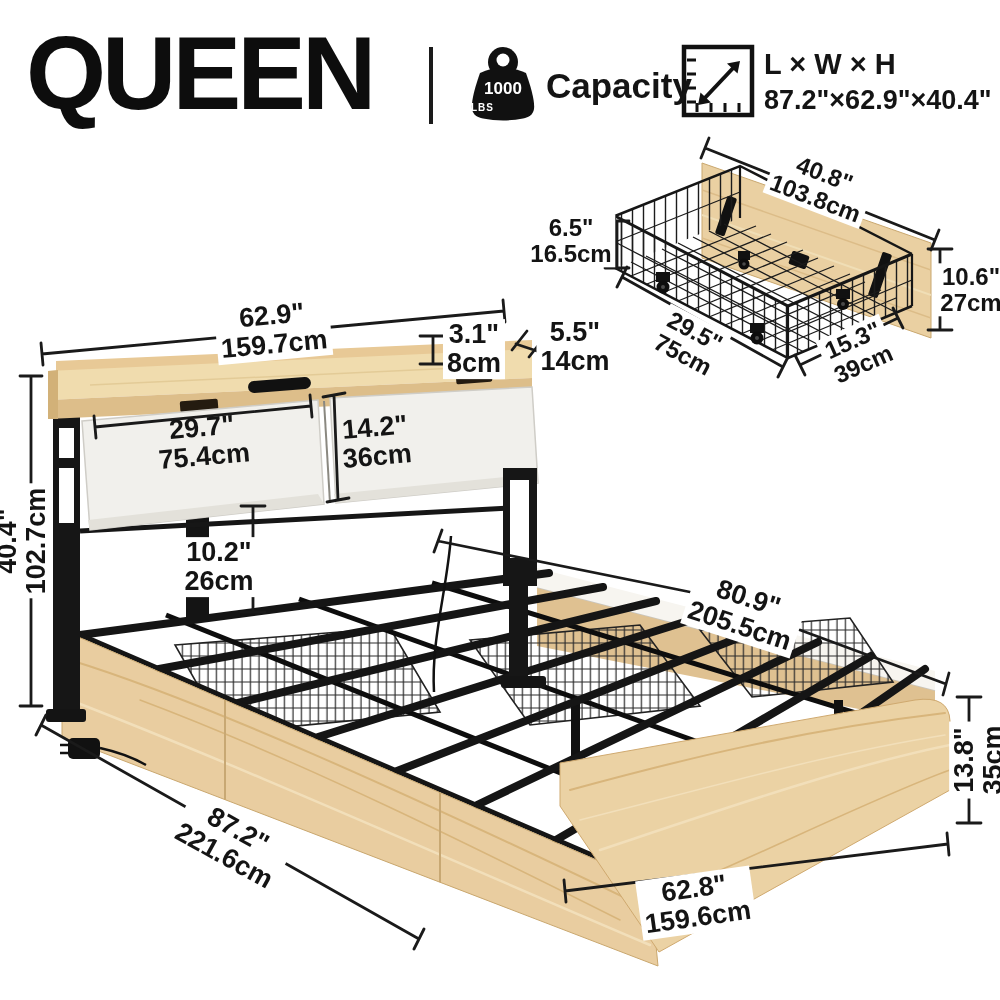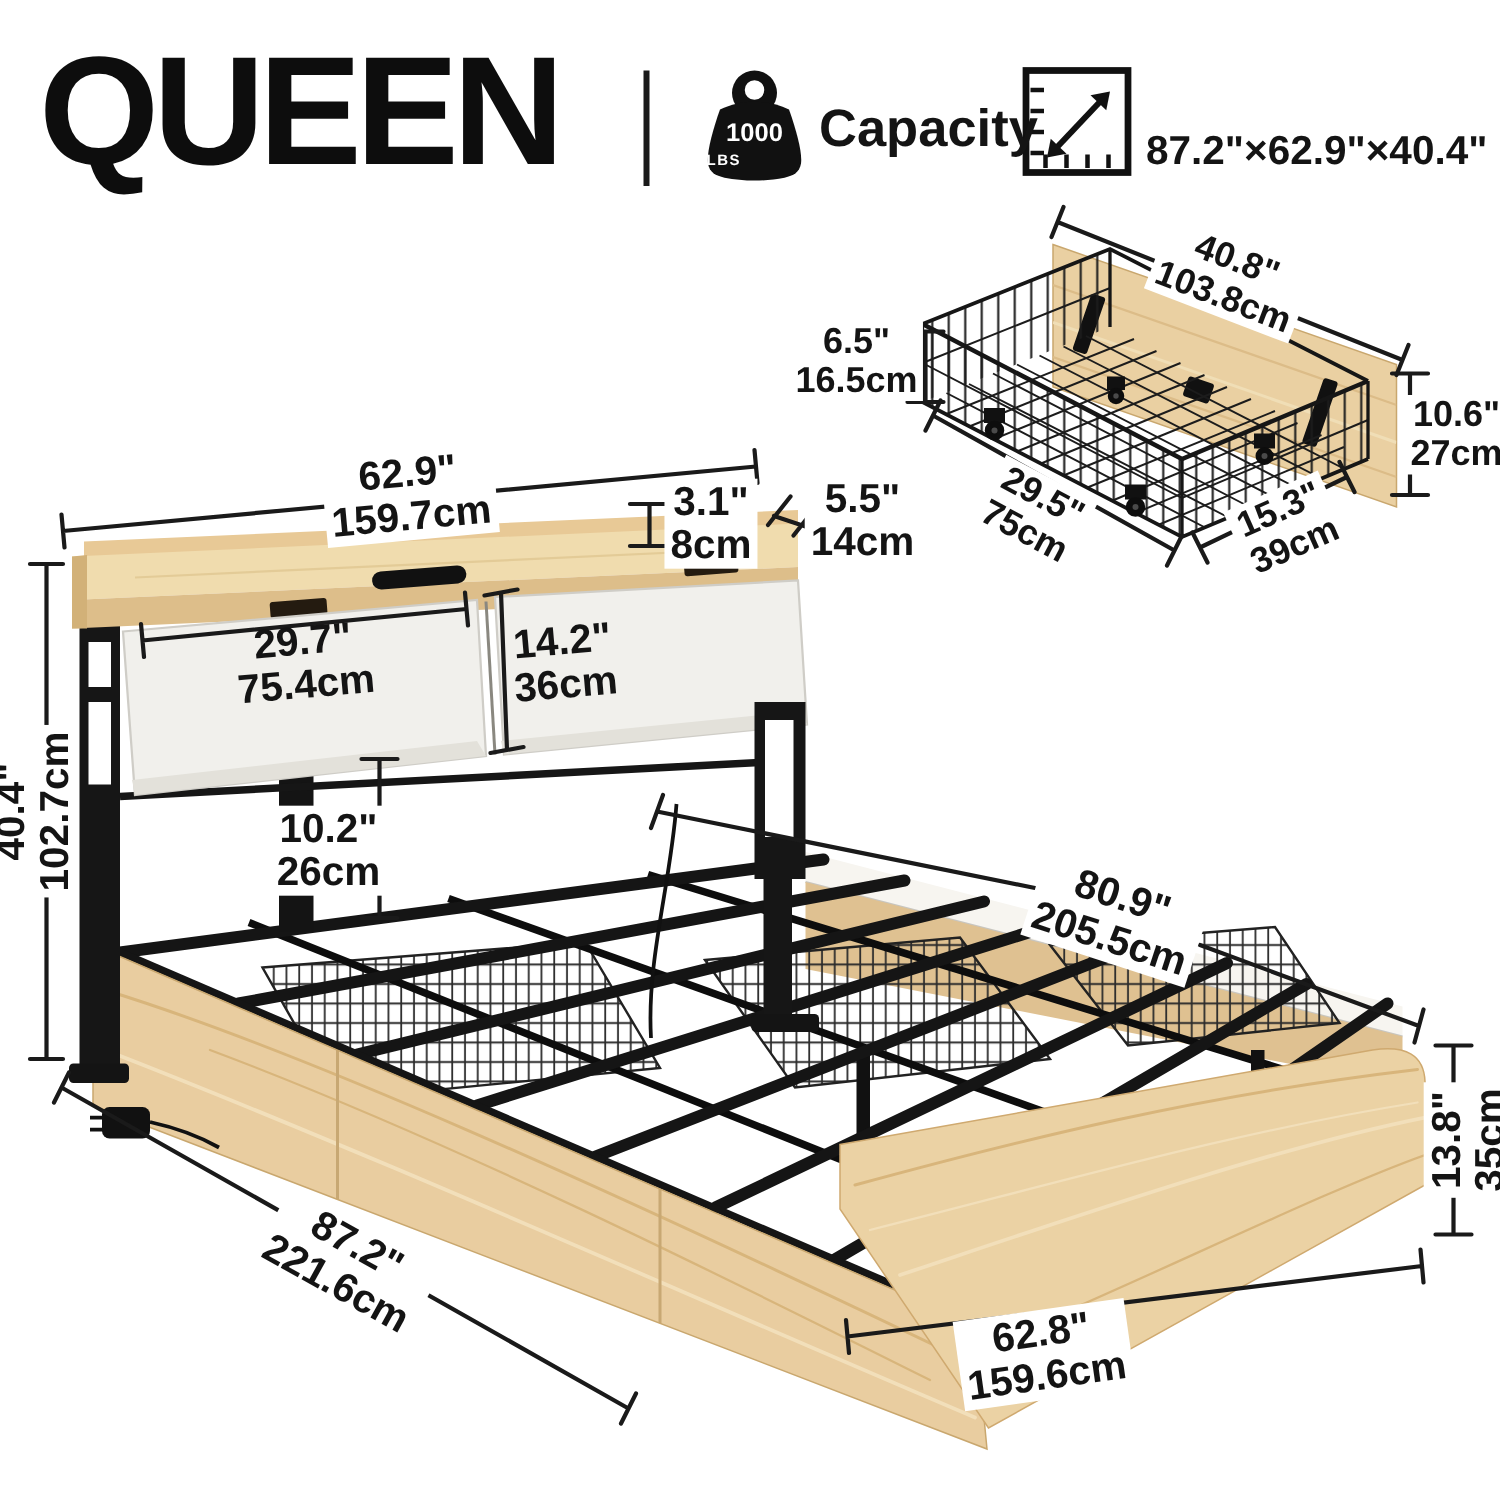--- a/index.html
+++ b/index.html
@@ -274,20 +274,21 @@
 
     <path d="M565 891 L948 844 M564 880 L566 902 M947 833 L949 855"></path>
   </g>
 </svg>
 
 <div class="hdr-queen">QUEEN</div>
 <div class="hdr-divider"></div>
 <div class="w-1000">1000</div>
 <div class="w-lbs">LBS</div>
 <div class="cap-label">Capacity</div>
+<div class="lwh-label">L × W × H</div>
 <div class="lwh-value">87.2"×62.9"×40.4"</div>
 
 <div class="dim drw" style="left:820px;top:186px;transform:translate(-50%,-50%) rotate(21deg);">
   <span>40.8"</span>
       <span>103.8cm</span>
 </div>
 <div class="dim drw" style="left:571px;top:241px;transform:translate(-50%,-50%);">
   <span>6.5"</span>
       <span>16.5cm</span>
 </div>

